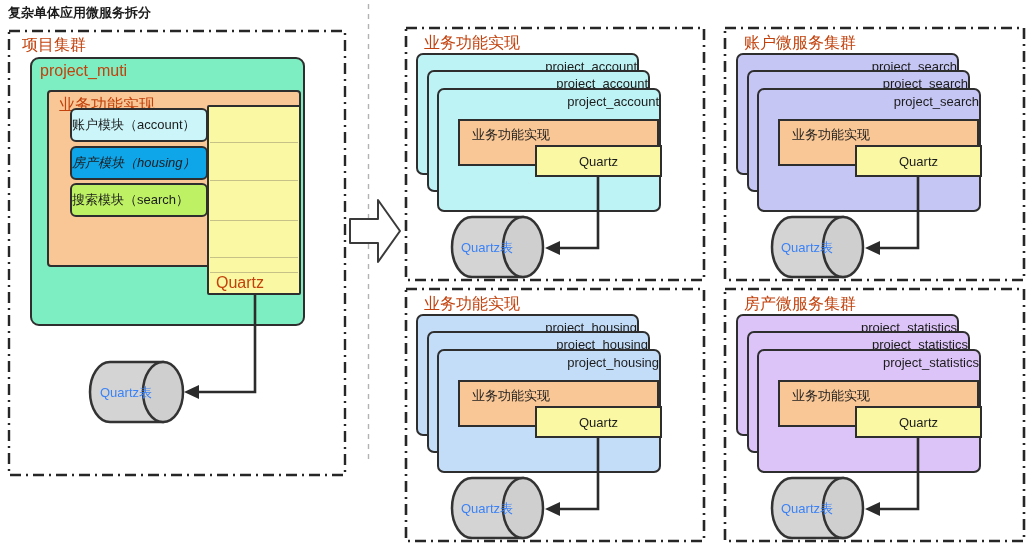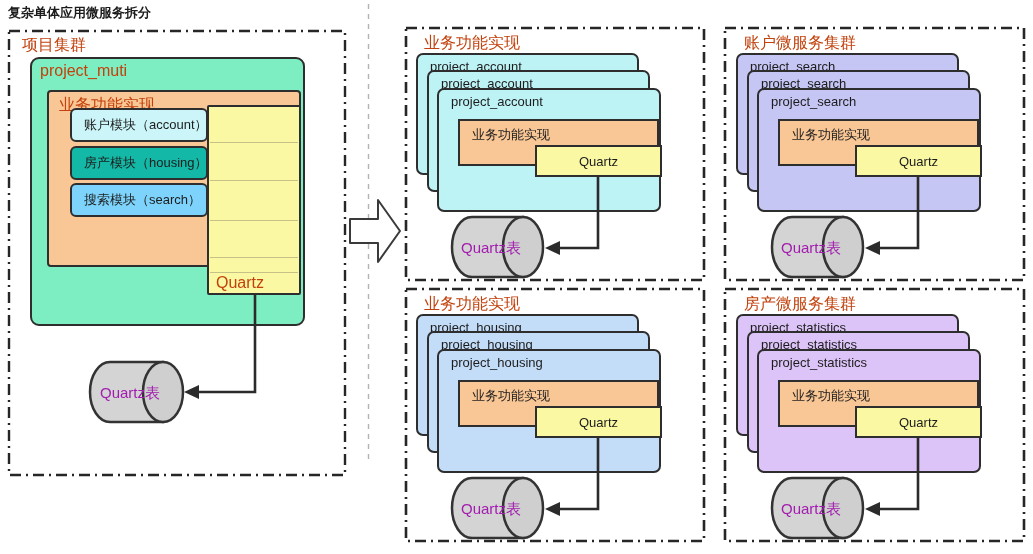--- a/index.html
+++ b/index.html
@@ -12,39 +12,39 @@
   svg.bg{z-index:0;}
   svg.fg{z-index:5;pointer-events:none;}
   .lbl{position:absolute;font-size:16px;white-space:nowrap;z-index:2;color:#c2410c;}
   .title{position:absolute;left:8px;top:4px;font-size:13px;font-weight:bold;z-index:2;white-space:nowrap;}
   .box{position:absolute;box-sizing:border-box;border:2px solid #2e2e2e;z-index:1;}
   .green{background:#7deec2;border-radius:9px;}
   .orange{background:#f9c795;border-radius:4px;}
   .ycol{background:#faf8a3;border-radius:2px;}
   .hdiv{position:absolute;left:1px;right:1px;height:1px;background:#b9b380;opacity:.8;}
   .module{position:absolute;box-sizing:border-box;border:2px solid #2e2e2e;border-radius:6px;
-          width:138px;height:34px;line-height:30px;padding-left:12px;font-size:13px;z-index:2;white-space:nowrap;}
+          width:138px;height:34px;line-height:30px;font-size:13px;z-index:2;white-space:nowrap;}
   .m-account{background:#cbf5f9;}
-  .m-housing{background:#14b8a6;}
-  .m-search{background:#7dd3fc;}
+  .m-housing{background:#0ea5e9;font-style:italic;}
+  .m-search{background:#bef264;}
   .m-statistics{background:#fac8f3;}
   .quad{position:absolute;width:300px;height:254px;z-index:1;}
   .quad .lbl{z-index:2;}
   .card{position:absolute;box-sizing:border-box;width:223px;height:122px;border:2px solid #2e2e2e;border-radius:7px;}
   .card.front{width:224px;height:124px;}
-  .cardlbl{display:block;padding:4px 0 0 12px;font-size:13px;white-space:nowrap;color:#1c1c1c;}
+  .cardlbl{display:block;padding:4px 0 0 12px;font-size:13px;white-space:nowrap;color:#1c1c1c;text-align:right;}
   .svc-account .card{background:#bef3f6;}
   .svc-search .card{background:#c6c6f5;}
   .svc-housing .card{background:#c3ddf9;}
   .svc-statistics .card{background:#ddc4f8;}
   .impl{position:absolute;box-sizing:border-box;width:201px;height:47px;background:#f9c795;border:2px solid #2e2e2e;}
   .impl span{display:block;padding:5px 0 0 12px;font-size:13px;white-space:nowrap;}
   .qbox{position:absolute;box-sizing:border-box;width:127px;height:32px;background:#faf8a3;border:2px solid #2e2e2e;
         text-align:center;line-height:29px;font-size:13px;}
-  .dblbl{position:absolute;font-size:15px;white-space:nowrap;z-index:10;color:#a21caf;}
+  .dblbl{position:absolute;font-size:13px;white-space:nowrap;z-index:10;color:#3b82f6;}
 </style>
 </head>
 <body>
 
 <div class="stage">
 
   <svg class="layer bg">
     <line x1="368.5" y1="4" x2="368.5" y2="464" stroke="#b3b3b3" stroke-width="1.4" stroke-dasharray="5 5"></line>
     <rect x="9" y="31" width="336" height="444" fill="none" stroke="#262626" stroke-width="2.4" stroke-dasharray="11 5 2 5"></rect>
     <rect x="406" y="28" width="298" height="252" fill="none" stroke="#262626" stroke-width="2.6" stroke-dasharray="11 5 2 5"></rect>

